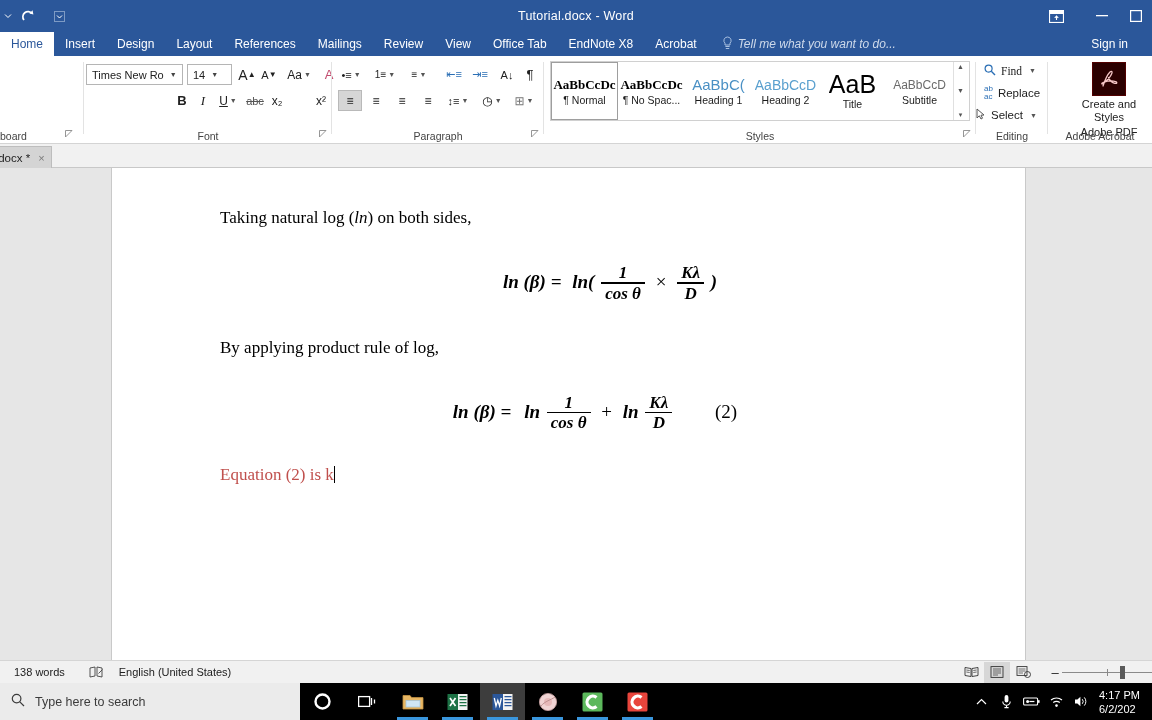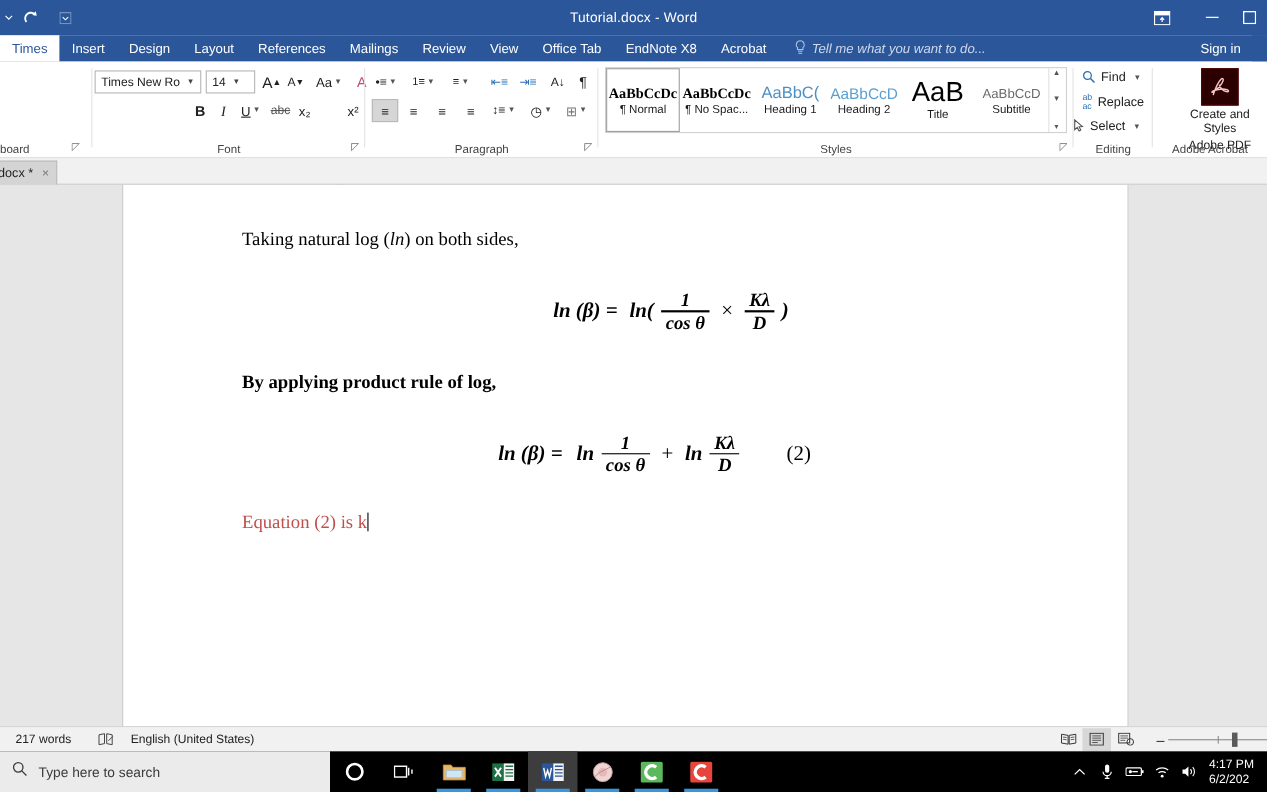--- a/index.html
+++ b/index.html
@@ -260,21 +260,21 @@
       <div class="winctl last hidden-ov">
         <svg width="12" height="12" viewBox="0 0 12 12">
             <rect x="0.6" y="0.6" width="10.8" height="10.8" fill="none" stroke="#ffffff" stroke-width="1.2"></rect>
           </svg>
       </div>
     </div>
   </div>
 
   <div class="tabbar">
     <div class="tab active">
-        <span>Times</span>
+        <span>Home</span>
       </div>
     <div class="tab">
         <span>Insert</span>
       </div>
     <div class="tab">
         <span>Design</span>
       </div>
     <div class="tab">
         <span>Layout</span>
       </div>
@@ -486,21 +486,21 @@
       <div class="grp-label">Styles</div>
       <div class="dlg">
         <svg width="9" height="9" viewBox="0 0 9 9">
             <path d="M0.5 0.5 H7 M0.5 0.5 V7 M0.5 7 L7 0.5" stroke="#8a8a8a" fill="none" stroke-width="0.9"></path>
           </svg>
       </div>
       <div class="grp-sep" style="right:0;"></div>
     </div>
 
     <div class="grp" style="left:976px; width:72px;">
-      <div class="edit-item" style="position:absolute; left:8px; top:5px;">
+      <div class="edit-item" style="position:absolute; left:8px; top:5px;font-family:Liberation Serif, serif;">
         <span>
           <svg width="12" height="12" viewBox="0 0 12 12">
               <circle cx="4.6" cy="4.6" r="3.5" fill="none" stroke="#2b6fb5" stroke-width="1.2"></circle>
               <path d="M7.3 7.3 L11 11" stroke="#2b6fb5" stroke-width="1.4"></path>
             </svg>
         </span>
         <span>Find</span>
         <span class="mini-caret">▼</span>
       </div>
       <div class="edit-item" style="position:absolute; left:8px; top:27px;">
@@ -559,21 +559,21 @@
           </span>
           <span style="font-weight:normal; font-style:normal; margin:0 4px;">×</span>
           <span class="frac">
             <span class="num">Kλ</span>
             <span class="bar"></span>
             <span class="den">D</span>
           </span>
           <span>)</span>
         </div>
 
-        <div class="para" style="margin-bottom:36px;font-weight:bold;">By applying product rule of log,</div>
+        <div class="para" style="margin-bottom:36px;">By applying product rule of log,</div>
 
         <div class="eq" style="margin-bottom:32px; padding-left:30px;">
           <span>ln (β) =</span>
           <span style="margin-left:8px;">ln</span>
           <span class="frac">
             <span class="num">1</span>
             <span class="bar"></span>
             <span class="den">cos θ</span>
           </span>
           <span style="font-weight:normal; font-style:normal; margin:0 4px;">+</span>
@@ -588,21 +588,21 @@
 
         <div>
           <span class="redtext">Equation (2) is k</span><span class="caret-bar"></span>
         </div>
 
       </div>
     </div>
   </div>
 
   <div class="statusbar">
-    <div class="status-item" style="margin-left:14px;">217 words</div>
+    <div class="status-item" style="margin-left:14px;">138 words</div>
     <div class="status-item" style="margin-left:24px;">
       <svg width="15" height="12" viewBox="0 0 15 12">
         <path d="M1 2 L6 1 L6 10 L1 11 Z" fill="none" stroke="#444" stroke-width="0.9"></path>
         <path d="M8 1 L13 2 L13 11 L8 10 Z" fill="none" stroke="#444" stroke-width="0.9"></path>
         <path d="M9.5 7.5 L13.5 3.5" stroke="#444" stroke-width="0.9"></path>
       </svg>
     </div>
     <div class="status-item" style="margin-left:15px;">English (United States)</div>
 
     <div style="margin-left:auto; display:flex; align-items:center;">

